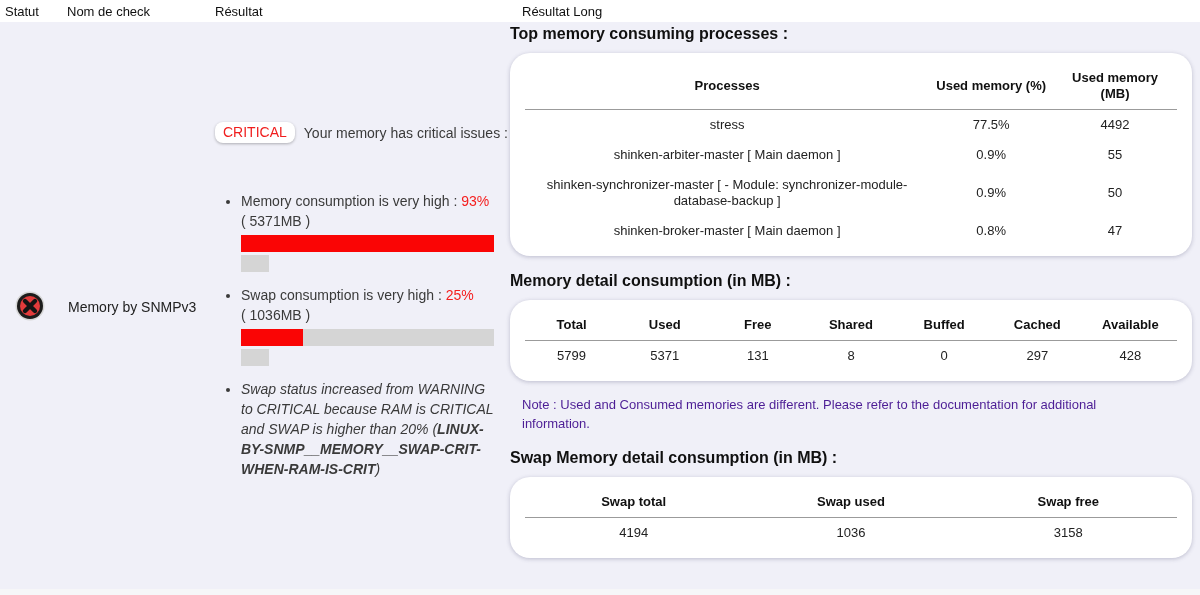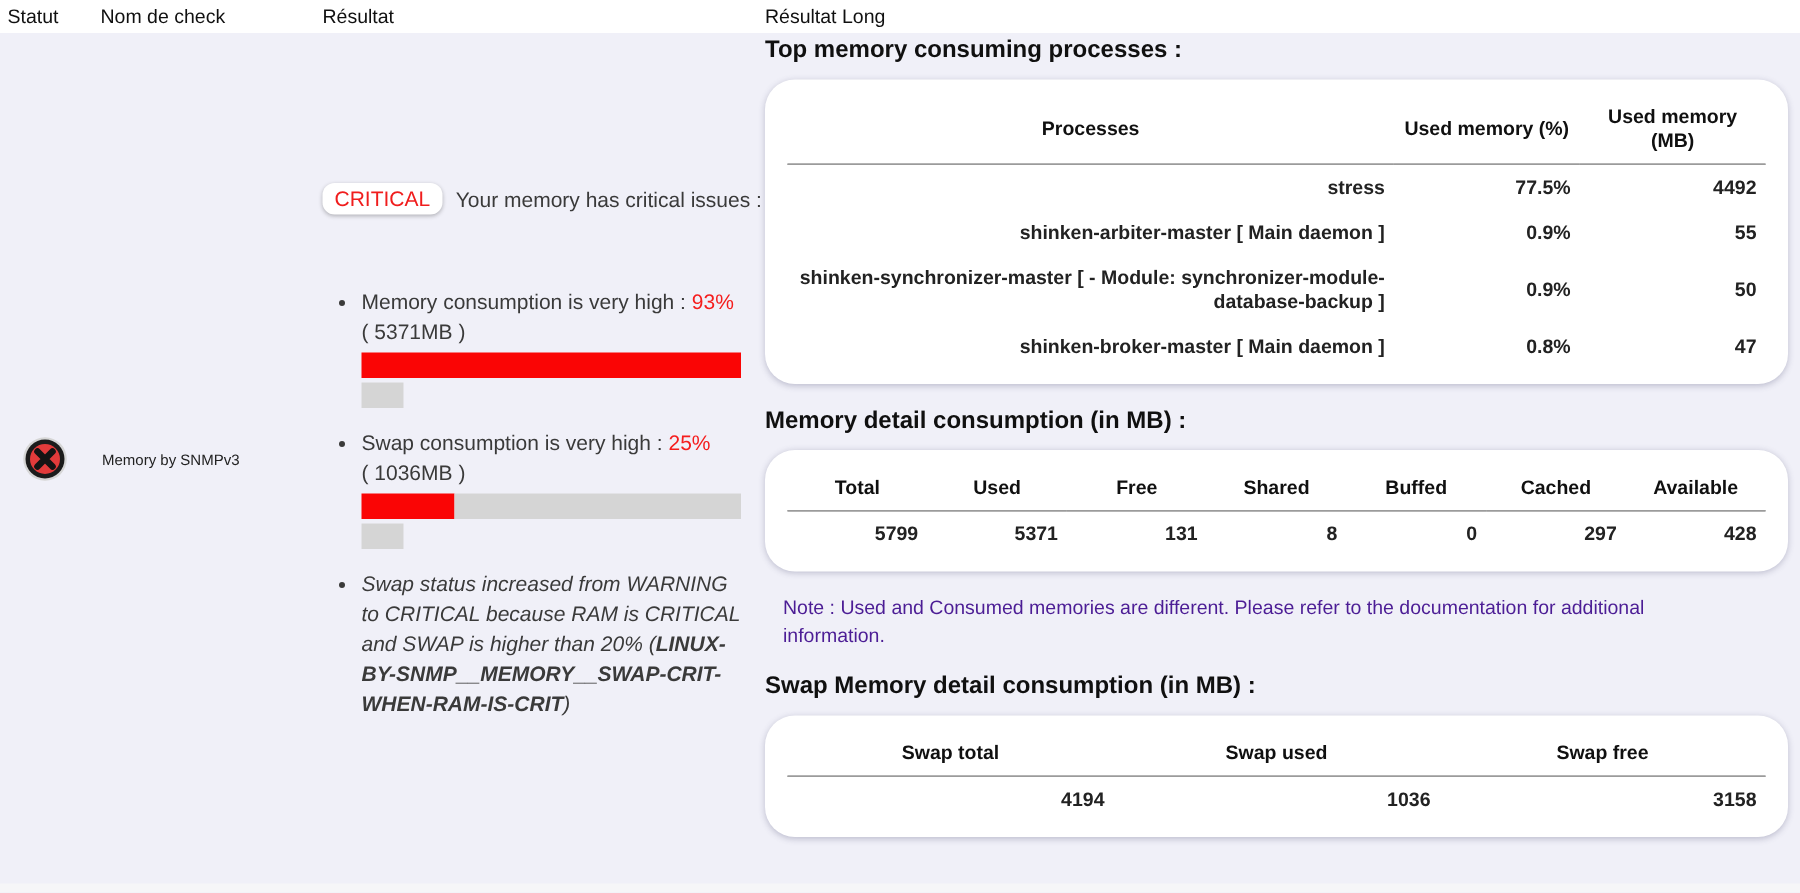--- a/index.html
+++ b/index.html
@@ -15,32 +15,32 @@
     position: absolute; top: 0; left: 0; right: 0; height: 22px;
     background: #ffffff;
   }
   .header-row .hcol {
     position: absolute; top: 50%; transform: translateY(-50%);
     font-size: 13px; color: #101010; white-space: nowrap;
   }
   .hcol.c-statut { left: 5px; }
   .hcol.c-nom { left: 67px; }
   .hcol.c-resultat { left: 215px; }
-  .hcol.c-resultat-long { left: 510px; }
+  .hcol.c-resultat-long { left: 522px; }
 
   
   .col-status {
     position: absolute; left: 0; top: 22px; width: 60px; height: 570px;
     display: flex; align-items: center; justify-content: center;
   }
   
   .col-name {
     position: absolute; left: 60px; top: 22px; width: 150px; height: 570px;
     display: flex; align-items: center; padding-left: 8px;
-    font-size: 10px; color: #222;
+    font-size: 14px; color: #222;
   }
   
   .col-result {
     position: absolute; left: 215px; top: 22px; width: 292px; height: 570px;
     display: flex; flex-direction: column; justify-content: center;
     font-size: 14px; color: #3a3a3a; gap: 34px;
   }
   .badge-line { display: flex; align-items: center; gap: 9px; white-space: nowrap; }
   .badge {
     display: inline-block; background: #ffffff; color: #f01d1d;
@@ -64,21 +64,21 @@
   .card {
     background: #ffffff; border-radius: 20px;
     box-shadow: 0 1px 4px rgba(70,70,110,0.30);
     padding: 10px 15px;
   }
   table { width: 100%; border-collapse: collapse; font-size: 13px; color: #222; }
   th {
     font-weight: bold; color: #101010; text-align: center;
     padding: 7px 6px; border-bottom: 1px solid #9b9b9b; line-height: 16px;
   }
-  td { text-align: right; padding: 7px 6px; line-height: 16px; font-weight: bold; }
+  td { text-align: center; padding: 7px 6px; line-height: 16px; }
   .t-processes .w-process { width: 62%; }
   .t-processes .w-pct { width: 19%; }
   .t-processes .w-mb { width: 19%; }
   .t-mem col { width: 14.28%; }
   .t-swap col { width: 33.33%; }
   .note { margin: 14px 12px 0; line-height: 19px; max-width: 625px; color: #4c1d95; }
   .bottom-strip {
     position: absolute; left: 0; right: 0; bottom: 0; height: 6px;
     background: #f6f6f8;
   }

